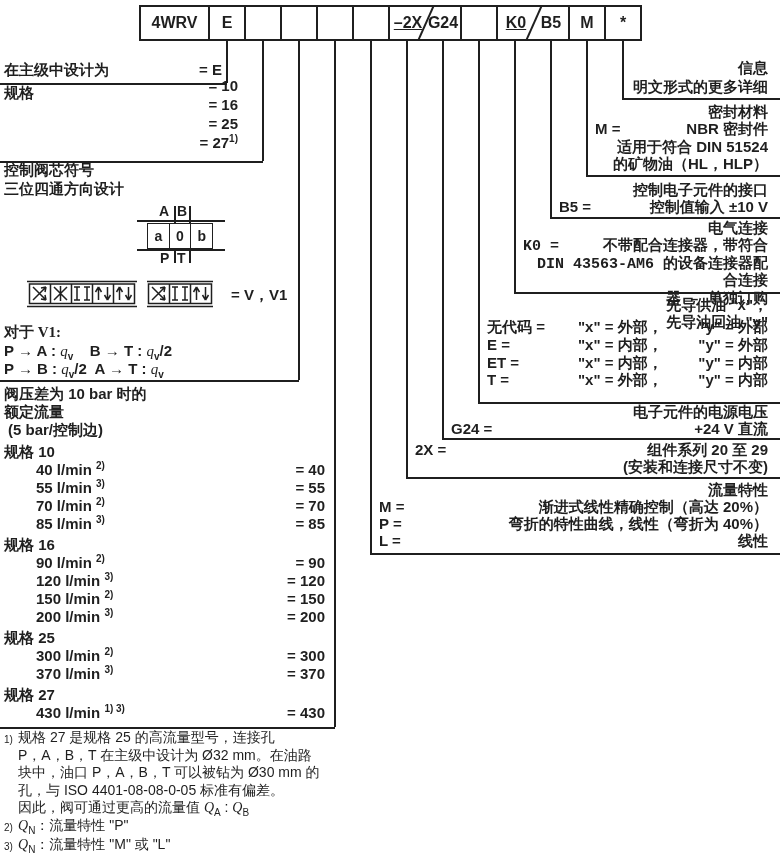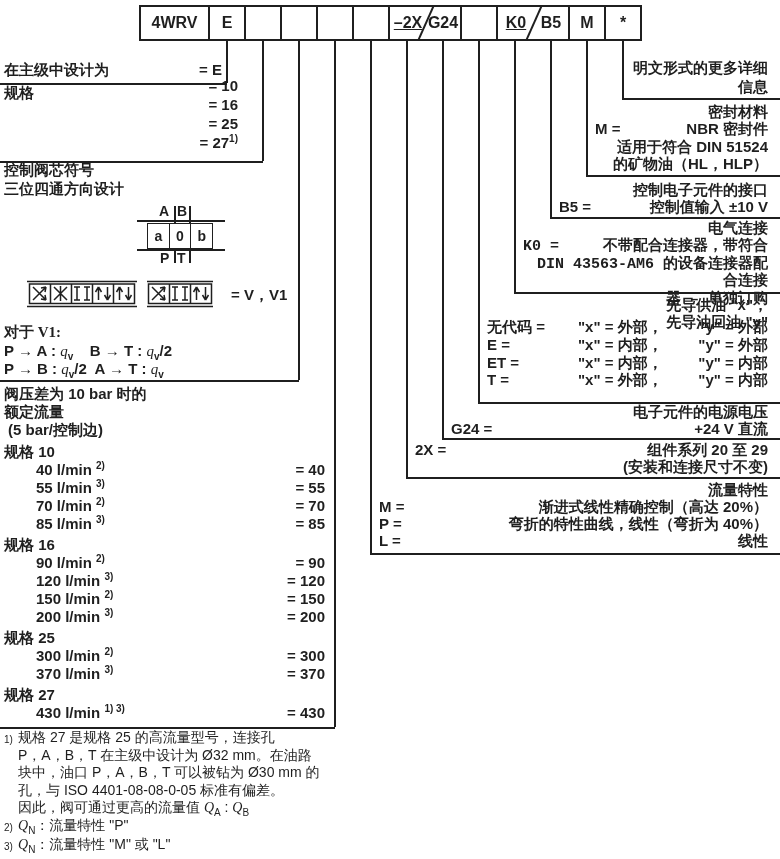--- a/index.html
+++ b/index.html
@@ -200,22 +200,22 @@
         <span>= 370</span>
       </div>
     <div class="fg-title">规格 27</div>
     <div class="frow">
         <span><span>430 l/min</span> <sup>1) 3)</sup></span>
         <span>= 430</span>
       </div>
   </div>
 
   <div class="rsec rt" style="left:600px;top:58px;width:168px;line-height:19px;">
+    <div>信息</div>
     <div>明文形式的更多详细</div>
-    <div>信息</div>
   </div>
 
   <div class="rsec" style="left:595px;top:103px;width:173px;">
     <div class="rt">密封材料</div>
     <div class="crow">
         <span>M =</span>
         <span>NBR 密封件</span>
       </div>
     <div class="rt">适用于符合 DIN 51524</div>
     <div class="rt">的矿物油（HL，HLP）</div>

